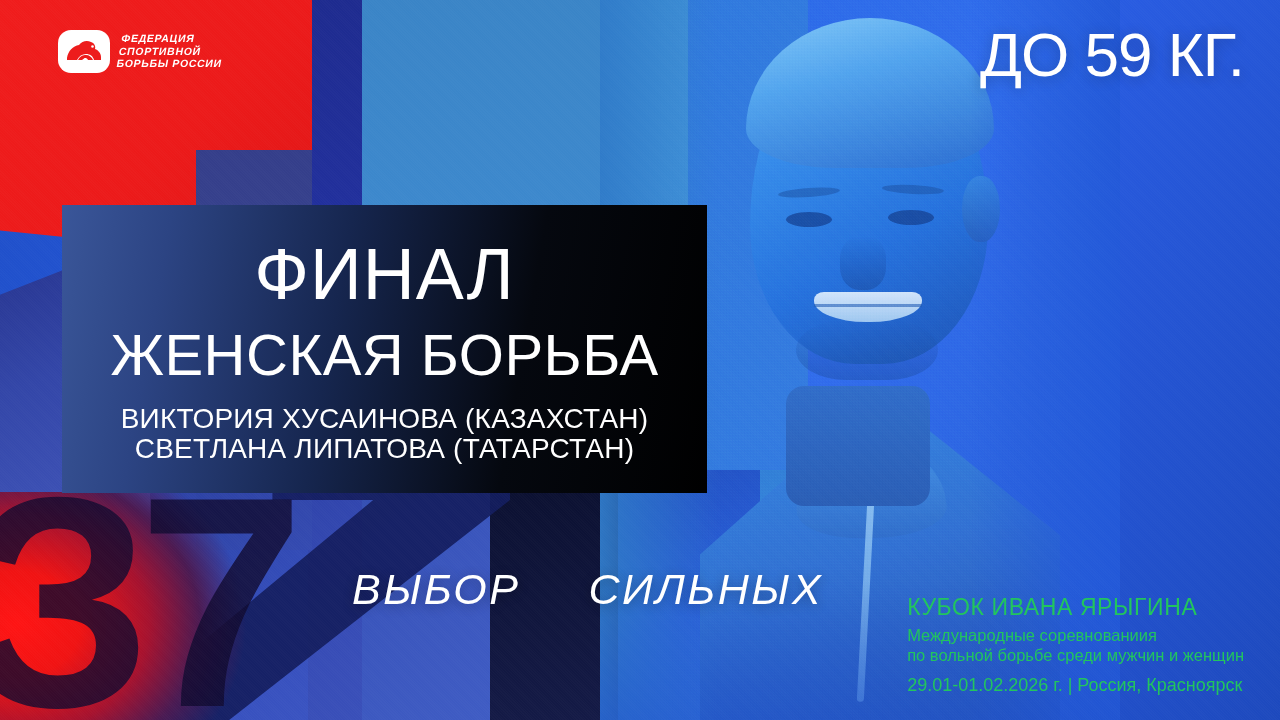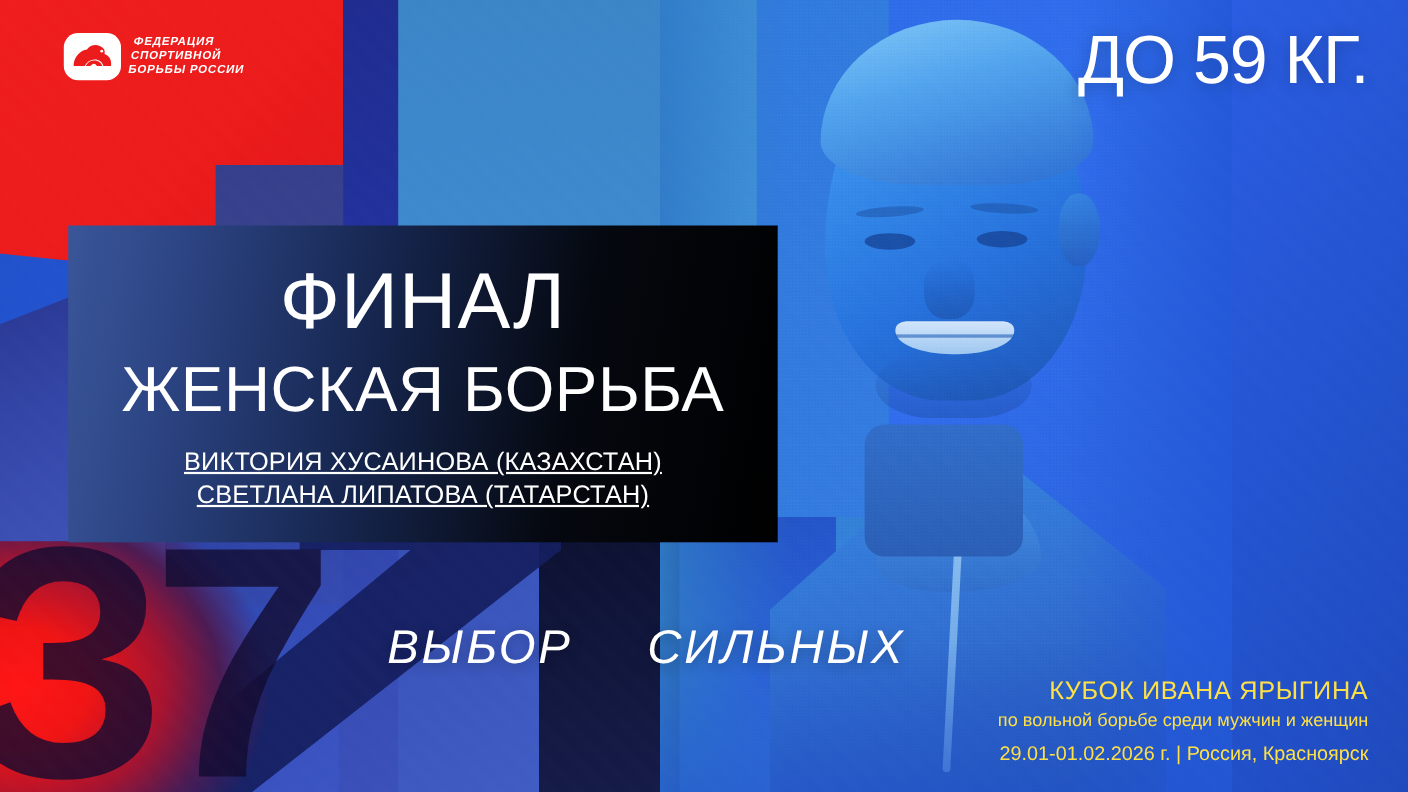--- a/index.html
+++ b/index.html
@@ -271,44 +271,43 @@
   }
   .t-style{
     color:#fff;
     font-size:58px; font-weight:400;
     letter-spacing:.5px; line-height:1;
     margin-bottom:20px;
     white-space:nowrap;
   }
   .t-name{
     color:#fff;
-    font-size:23px; font-weight:400;
+    font-size:28px; font-weight:400;
     letter-spacing:.2px; line-height:30px;
     white-space:nowrap;
-    text-decoration:underline;
   }
 
   
   .slogan{
     position:absolute; left:352px; top:566px;
     display:flex; flex-direction:row;
     color:#fff;
     font-style:italic;
     font-weight:400;
     letter-spacing:2.5px;
     line-height:46px;
     text-shadow:0 2px 12px rgba(0,0,0,.3);
   }
   .slogan .l1{ font-size:43px; }
   .slogan .l2{ font-size:43px; margin-left:68px; }
 
   
   .event{
     position:absolute; right:36px; bottom:24px;
-    text-align:right; color:#fde047;
+    text-align:left; color:#22c55e;
   }
   .ev-title{
     font-size:23px; font-weight:400; letter-spacing:.6px;
     line-height:28px; margin-bottom:4px; white-space:nowrap;
   }
   .ev-sub{
     font-size:16.5px; font-weight:400; line-height:20px;
     white-space:nowrap;
   }
   .ev-date{
@@ -390,17 +389,18 @@
     <div class="t-name">СВЕТЛАНА ЛИПАТОВА (ТАТАРСТАН)</div>
   </div>
 
   <div class="slogan">
     <span class="l1">ВЫБОР</span>
     <span class="l2">СИЛЬНЫХ</span>
   </div>
 
   <div class="event">
     <div class="ev-title">КУБОК ИВАНА ЯРЫГИНА</div>
+    <div class="ev-sub">Международные соревнованиия</div>
     <div class="ev-sub">по вольной борьбе среди мужчин и женщин</div>
     <div class="ev-date">29.01-01.02.2026 г. | Россия, Красноярск</div>
   </div>
 
 </div>
 
 </body></html>

